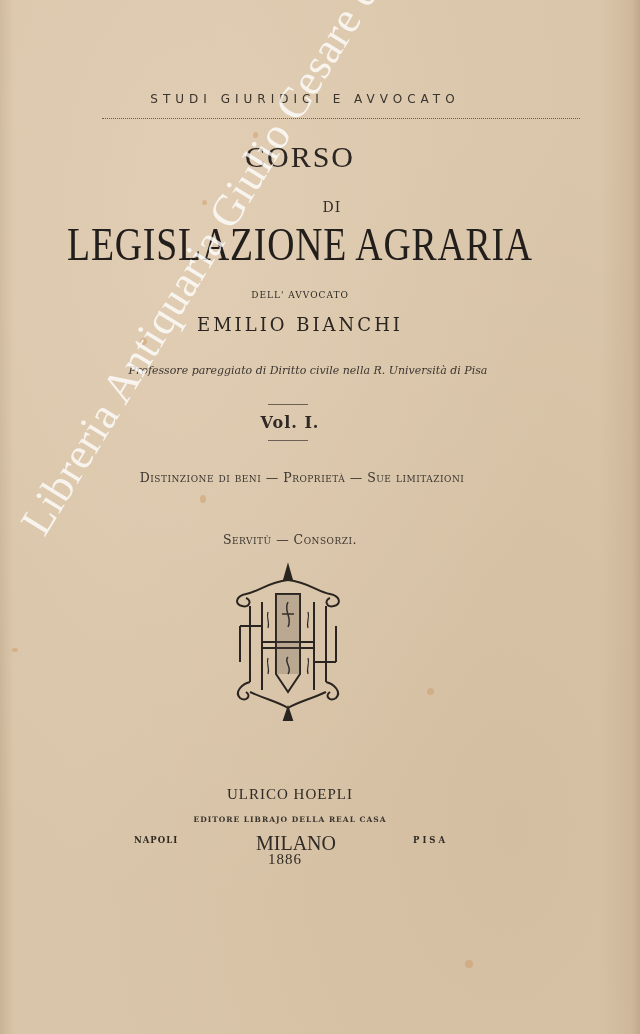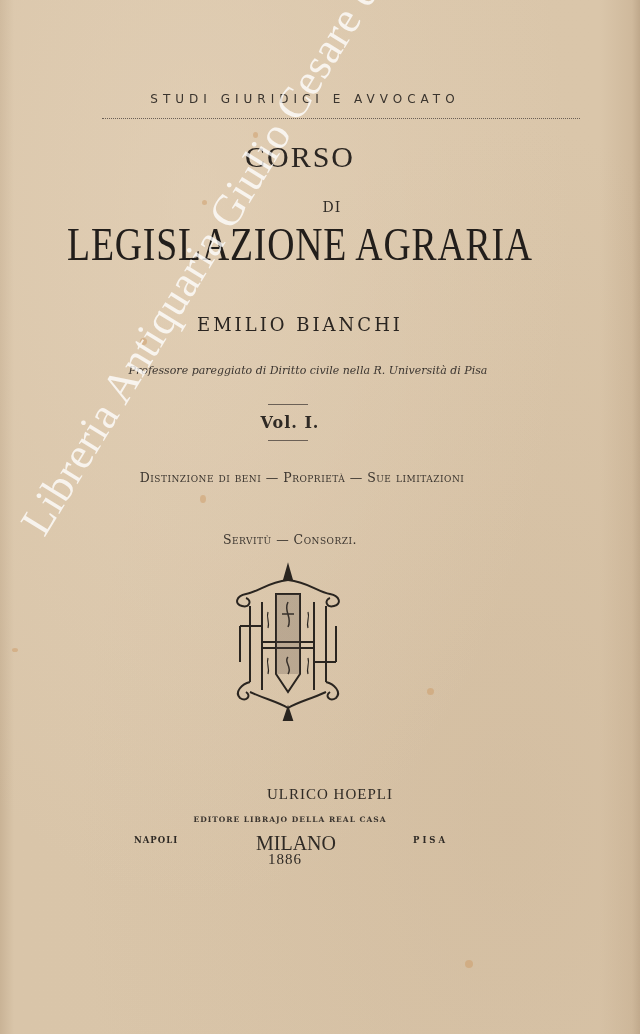--- a/index.html
+++ b/index.html
@@ -36,21 +36,21 @@
       transform: scaleX(0.82); transform-origin: 300px 0;
     }
     .dell { top: 290px; font-size: 9px; letter-spacing: 1px; width: 600px; font-family: "DejaVu Serif", serif; }
     .author { top: 314px; font-size: 18px; letter-spacing: 3px; width: 600px; font-family: "DejaVu Serif", serif; color: #2a2521; }
     .prof { top: 364px; font-size: 11px; font-style: italic; width: 600px; color: #3b3530; padding-left: 8px; }
     .shortrule { position: absolute; left: 268px; width: 40px; border-top: 1px solid #6b6056; }
     .vol { top: 413px; font-size: 16px; font-weight: bold; letter-spacing: 1px; width: 580px; }
     .contents1 { top: 470px; font-size: 12.5px; font-variant: small-caps; width: 580px; letter-spacing: 0.5px; color: #3a342e; margin-left: 12px; }
     .contents2 { top: 496px; font-size: 12.5px; font-variant: small-caps; width: 580px; letter-spacing: 0.5px; color: #3a342e; margin-top: 36px; }
     .emblem { position: absolute; left: 228px; top: 562px; width: 120px; height: 160px; }
-    .publisher { top: 786px; font-size: 15px; letter-spacing: 1px; width: 580px; font-family: "Liberation Serif", serif; padding-left: 40px; }
+    .publisher { top: 786px; font-size: 15px; letter-spacing: 1px; width: 580px; font-family: "Liberation Serif", serif; }
     .editore { top: 815px; font-size: 7.5px; letter-spacing: 1px; width: 580px; font-weight: bold; color: #3a342e; }
     .citytxt { position: absolute; top: 832px; font-size: 20px; font-family: "Liberation Serif", serif; }
     .napoli { position: absolute; left: 134px; top: 835px; font-size: 8.5px; letter-spacing: 1px; font-weight: bold; }
     .pisa { position: absolute; left: 413px; top: 835px; font-size: 8.5px; letter-spacing: 3px; font-weight: bold; }
     .milano { left: 256px; }
     .year { position: absolute; left: 268px; top: 851px; font-size: 15px; letter-spacing: 1px; font-family: "Liberation Serif", serif; }
     .watermark {
       position: absolute; left: 32px; top: 505px;
       font-family: "Liberation Serif", serif; font-size: 44px;
       color: rgba(255,255,255,0.78); white-space: nowrap;
@@ -72,20 +72,21 @@
   <div class="spot" style="left:427px;top:688px;width:7px;height:7px;"></div>
   <div class="spot" style="left:12px;top:648px;width:6px;height:4px;"></div>
 
   <div class="abs series"><span>STUDI GIURIDICI E AVVOCATO</span></div>
   <div class="dotrule"></div>
 
   <div class="abs corso">CORSO</div>
   <div class="abs di">DI</div>
   <div class="abs title">LEGISLAZIONE AGRARIA</div>
 
+  <div class="abs dell">DELL' AVVOCATO</div>
   <div class="abs author">EMILIO BIANCHI</div>
   <div class="abs prof">Professore pareggiato di Diritto civile nella R. Università di Pisa</div>
 
   <div class="shortrule" style="top:404px;"></div>
   <div class="abs vol">Vol. I.</div>
   <div class="shortrule" style="top:440px;"></div>
 
   <div class="abs contents1">Distinzione di beni — Proprietà — Sue limitazioni</div>
   <div class="abs contents2">Servitù — Consorzi.</div>
 

